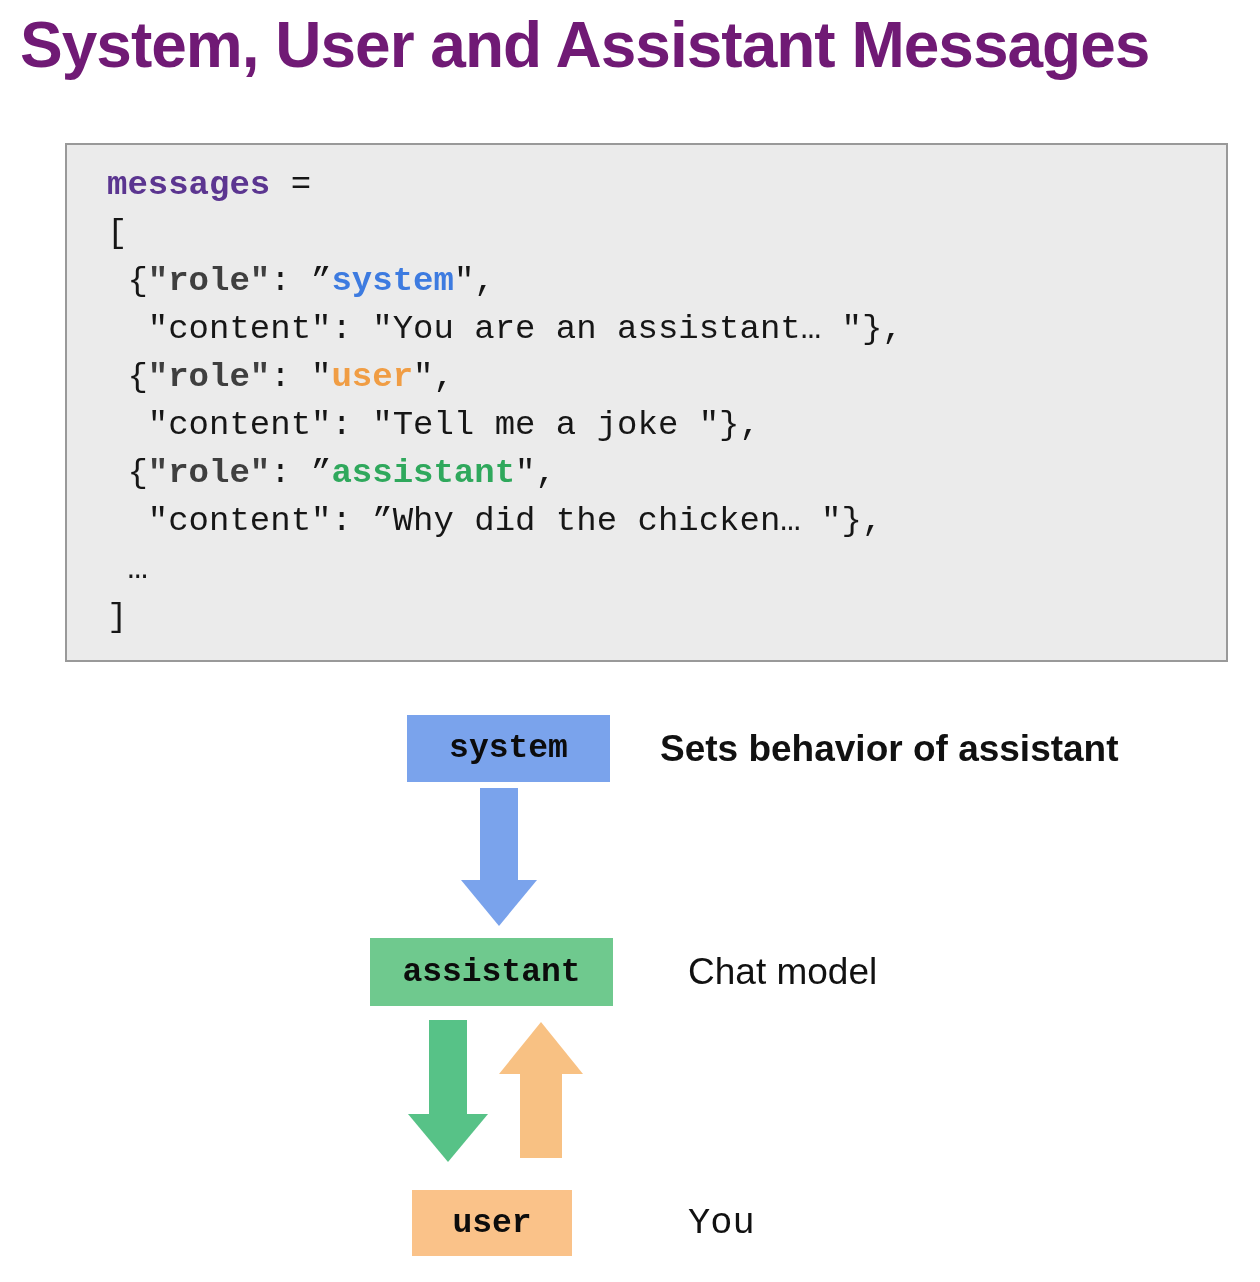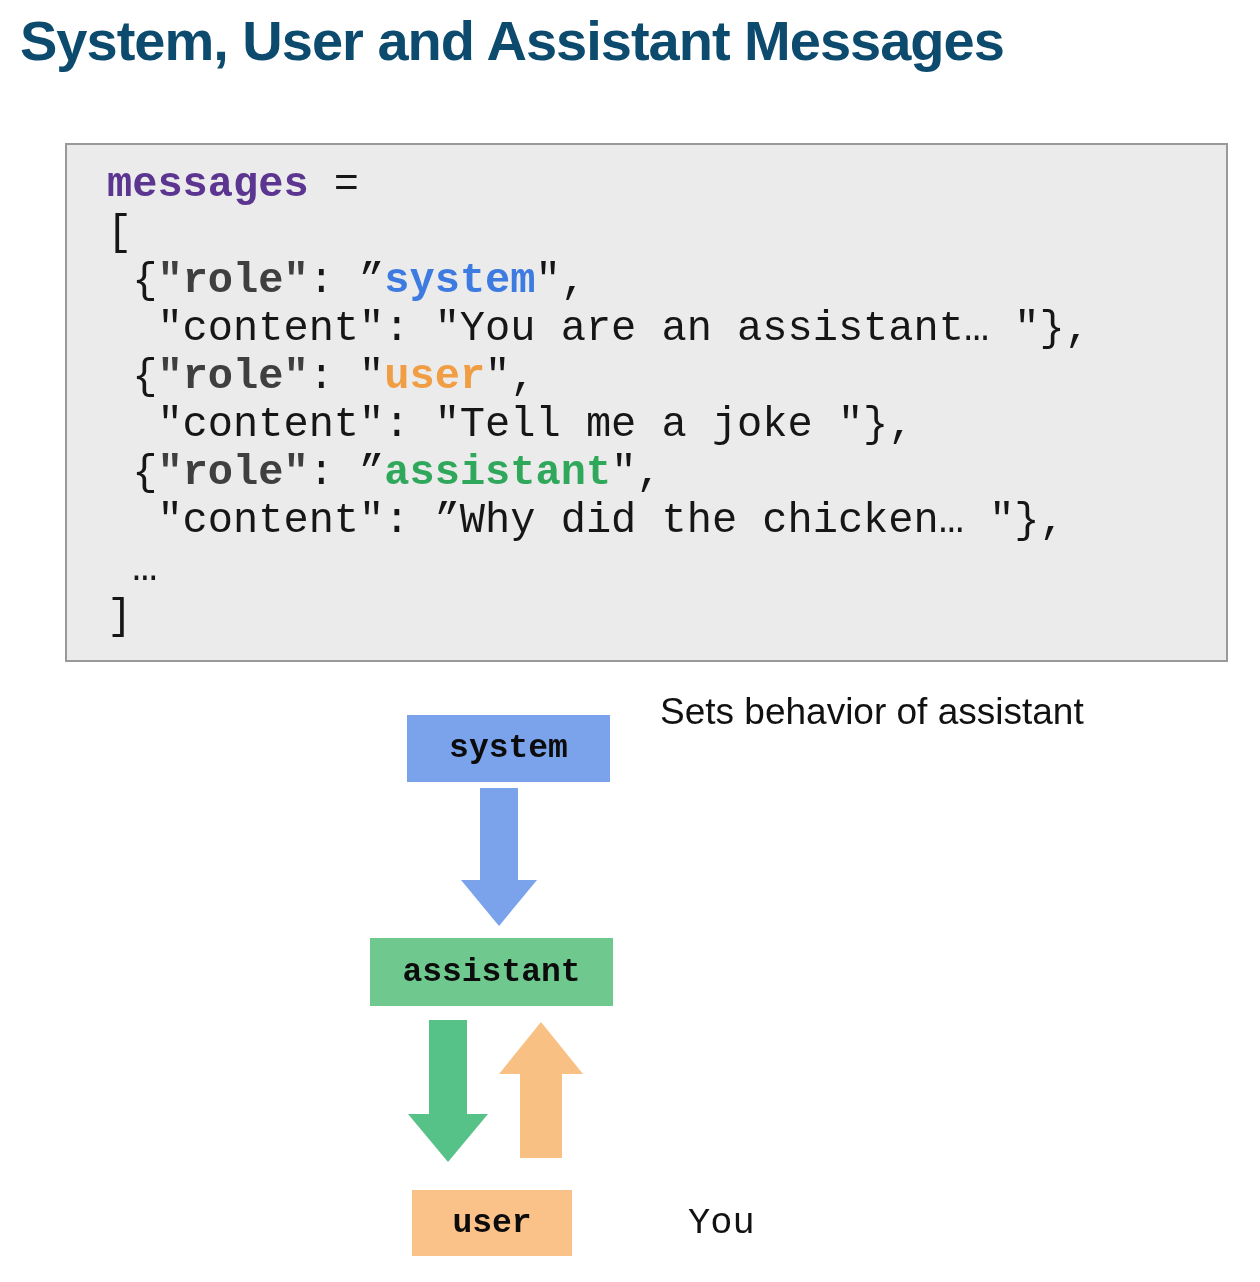--- a/index.html
+++ b/index.html
@@ -24,37 +24,37 @@
     width:1260px;
     height:1282px;
     background:#ffffff;
     overflow:hidden;
     font-family:"Liberation Sans", sans-serif;
   }
   .title{
     position:absolute;
     left:20px; top:8px;
     width:1225px;
-    font-size:56px;
+    font-size:64px;
     font-weight:600;
     letter-spacing:-1px;
-    color:#0c4a6e;
+    color:#701a75;
     white-space:nowrap;
   }
   .codeblock{
     position:absolute;
     left:65px; top:143px;
     width:1163px; height:519px;
     background:var(--code-bg);
     border:2px solid var(--code-border);
     padding:16px 10px 0 40px;
   }
   .code-line{
     font-family:"Liberation Mono", monospace;
-    font-size:42px;
+    font-size:34px;
     line-height:48px;
     color:#161616;
     white-space:pre;
   }
   .seg-p{color:#161616;}
   .seg-var{color:var(--code-var);font-weight:bold;}
   .seg-k{color:var(--code-key);font-weight:bold;}
   .seg-sys{color:var(--code-system);font-weight:bold;}
   .seg-usr{color:var(--code-user);font-weight:bold;}
   .seg-ast{color:var(--code-assistant);font-weight:bold;}
@@ -74,21 +74,21 @@
   .node.user{left:412px;top:1190px;width:160px;height:66px;background:var(--orange-box);}
 
   .desc{
     position:absolute;
     font-size:37px;
     color:var(--ink);
     display:flex;
     align-items:center;
     white-space:nowrap;
   }
-  .desc.d-system{left:660px;top:678px;height:67px;}
+  .desc.d-system{left:660px;top:715px;height:67px;font-weight:bold;}
   .desc.d-assistant{left:688px;top:938px;height:68px;}
   .desc.d-user{left:688px;top:1190px;height:66px;font-family:Liberation Mono, monospace;}
 
   .arrow{position:absolute;}
   .arrow .shaft{margin:0 auto;}
   .arrow .head{width:0;height:0;margin:0 auto;}
 
   .arrow.blue-down{left:461px;top:788px;width:76px;}
   .arrow.blue-down .shaft{width:38px;height:92px;background:var(--blue);}
   .arrow.blue-down .head{
@@ -141,20 +141,21 @@
   <div class="desc d-system">Sets behavior of assistant</div>
 
   <div class="arrow blue-down">
     <div class="shaft"></div>
     <div class="head"></div>
   </div>
 
   <div class="node assistant">
     <span>assistant</span>
   </div>
+  <div class="desc d-assistant">Chat model</div>
 
   <div class="arrow green-down">
     <div class="shaft"></div>
     <div class="head"></div>
   </div>
 
   <div class="arrow orange-up">
     <div class="head"></div>
     <div class="shaft"></div>
   </div>

